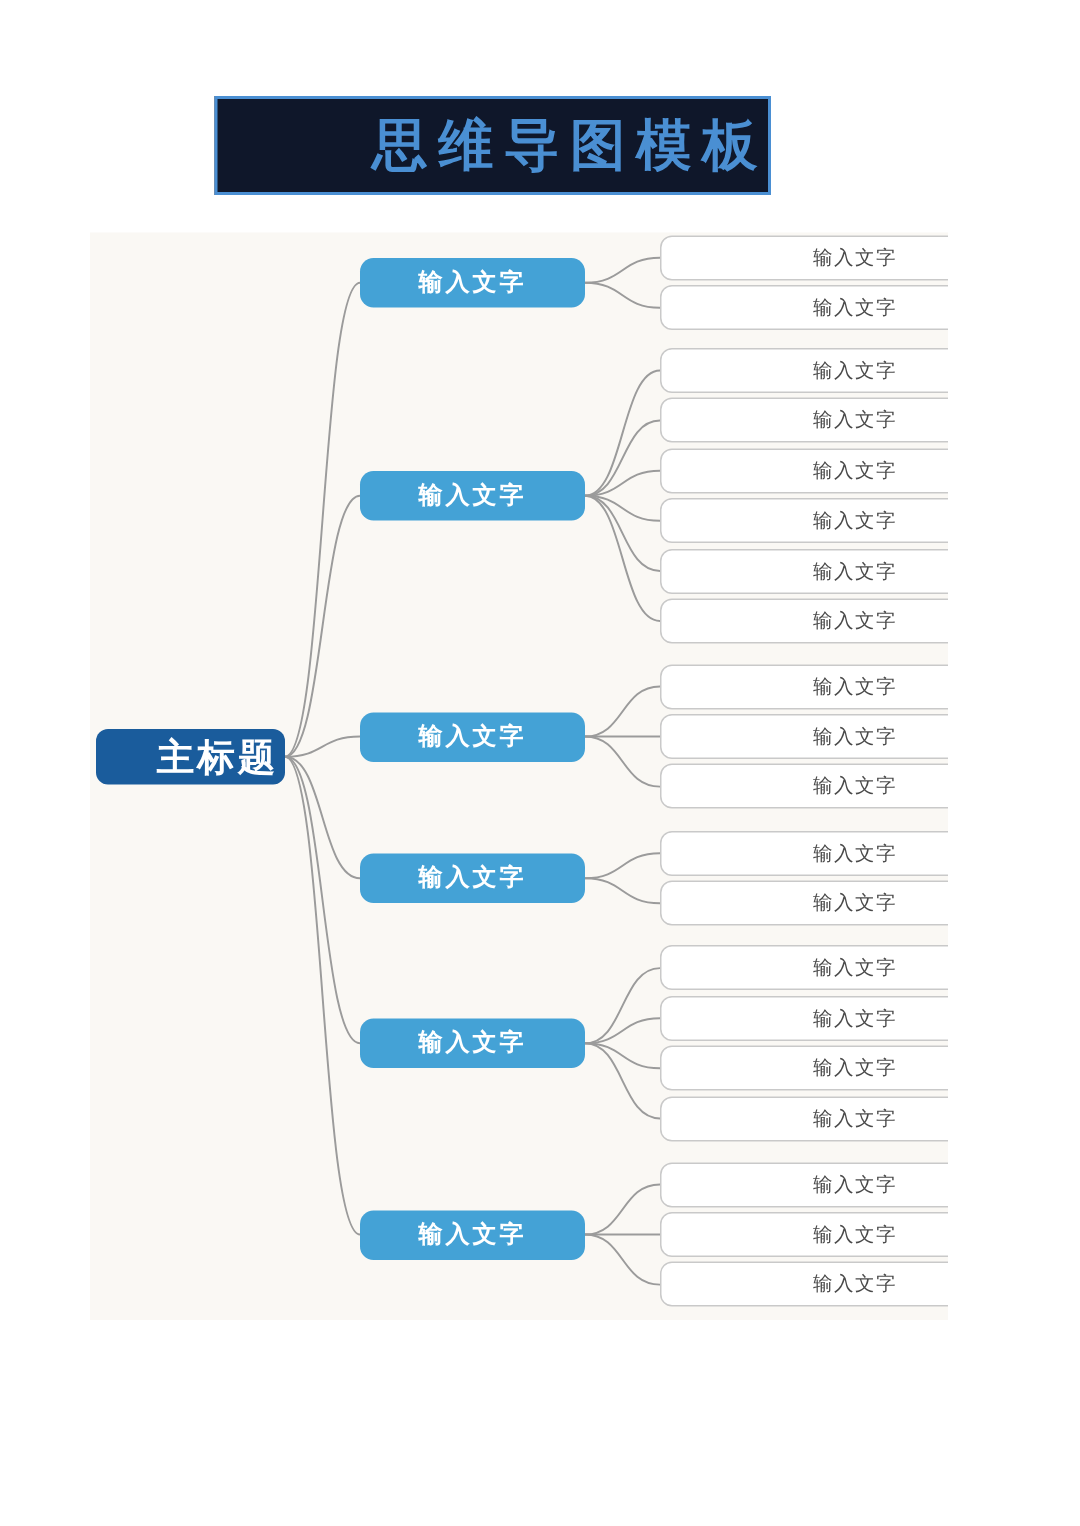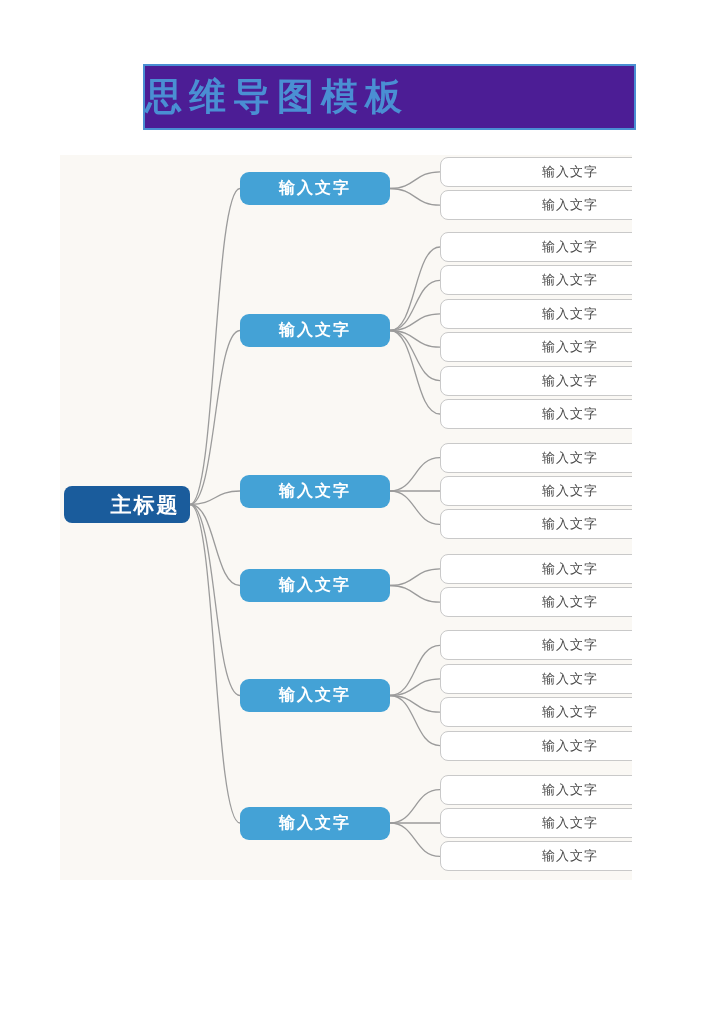--- a/index.html
+++ b/index.html
@@ -5,44 +5,44 @@
   * { margin: 0; padding: 0; box-sizing: border-box; }
   html, body { background: #ffffff; }
   body {
     width: 720px; height: 1017px;
     font-family: "DejaVu Sans", "Liberation Sans", sans-serif;
     position: relative; overflow: hidden;
   }
   .page { position: relative; width: 720px; height: 1017px; background: #ffffff; }
 
   .title-box {
-    position: absolute; left: 143px; top: 64px; width: 493px; height: 66px;
+    position: absolute; left: 143px; top: 64px; width: 371px; height: 66px;
     border: 2px solid var(--title-border, #4a8fd3);
-    display: flex; align-items: center; justify-content: flex-start;
-    background: #4c1d95;
+    display: flex; align-items: center; justify-content: flex-end;
+    background: #0f172a;
   }
   .title-text {
     font-size: 37px; font-weight: bold;
     color: var(--title-color, #4a8fd3);
     letter-spacing: 7px;
     white-space: nowrap;
   }
 
   .map {
     position: absolute; left: 60px; top: 155px; width: 572px; height: 725px;
     background: var(--canvas-bg, #faf8f4);
     overflow: hidden;
   }
   .map svg { position: absolute; left: 0; top: 0; }
 
   .root-node {
     position: absolute; left: 4px; top: 331px; width: 126px; height: 37px;
     background: var(--root-fill, #1a5c9c);
     border-radius: 8px;
-    color: #ffffff; font-size: 21px; font-weight: bold; letter-spacing: 2px;
+    color: #ffffff; font-size: 25px; font-weight: bold; letter-spacing: 2px;
     display: flex; align-items: center; justify-content: center;
     white-space: nowrap;
     padding-left: 36px;
   }
   .branch-node {
     position: absolute; left: 180px; width: 150px; height: 33px;
     background: var(--branch-fill, #44a2d6);
     border-radius: 9px;
     color: #ffffff; font-size: 16px; font-weight: bold; letter-spacing: 2px;
     display: flex; align-items: center; justify-content: center;

